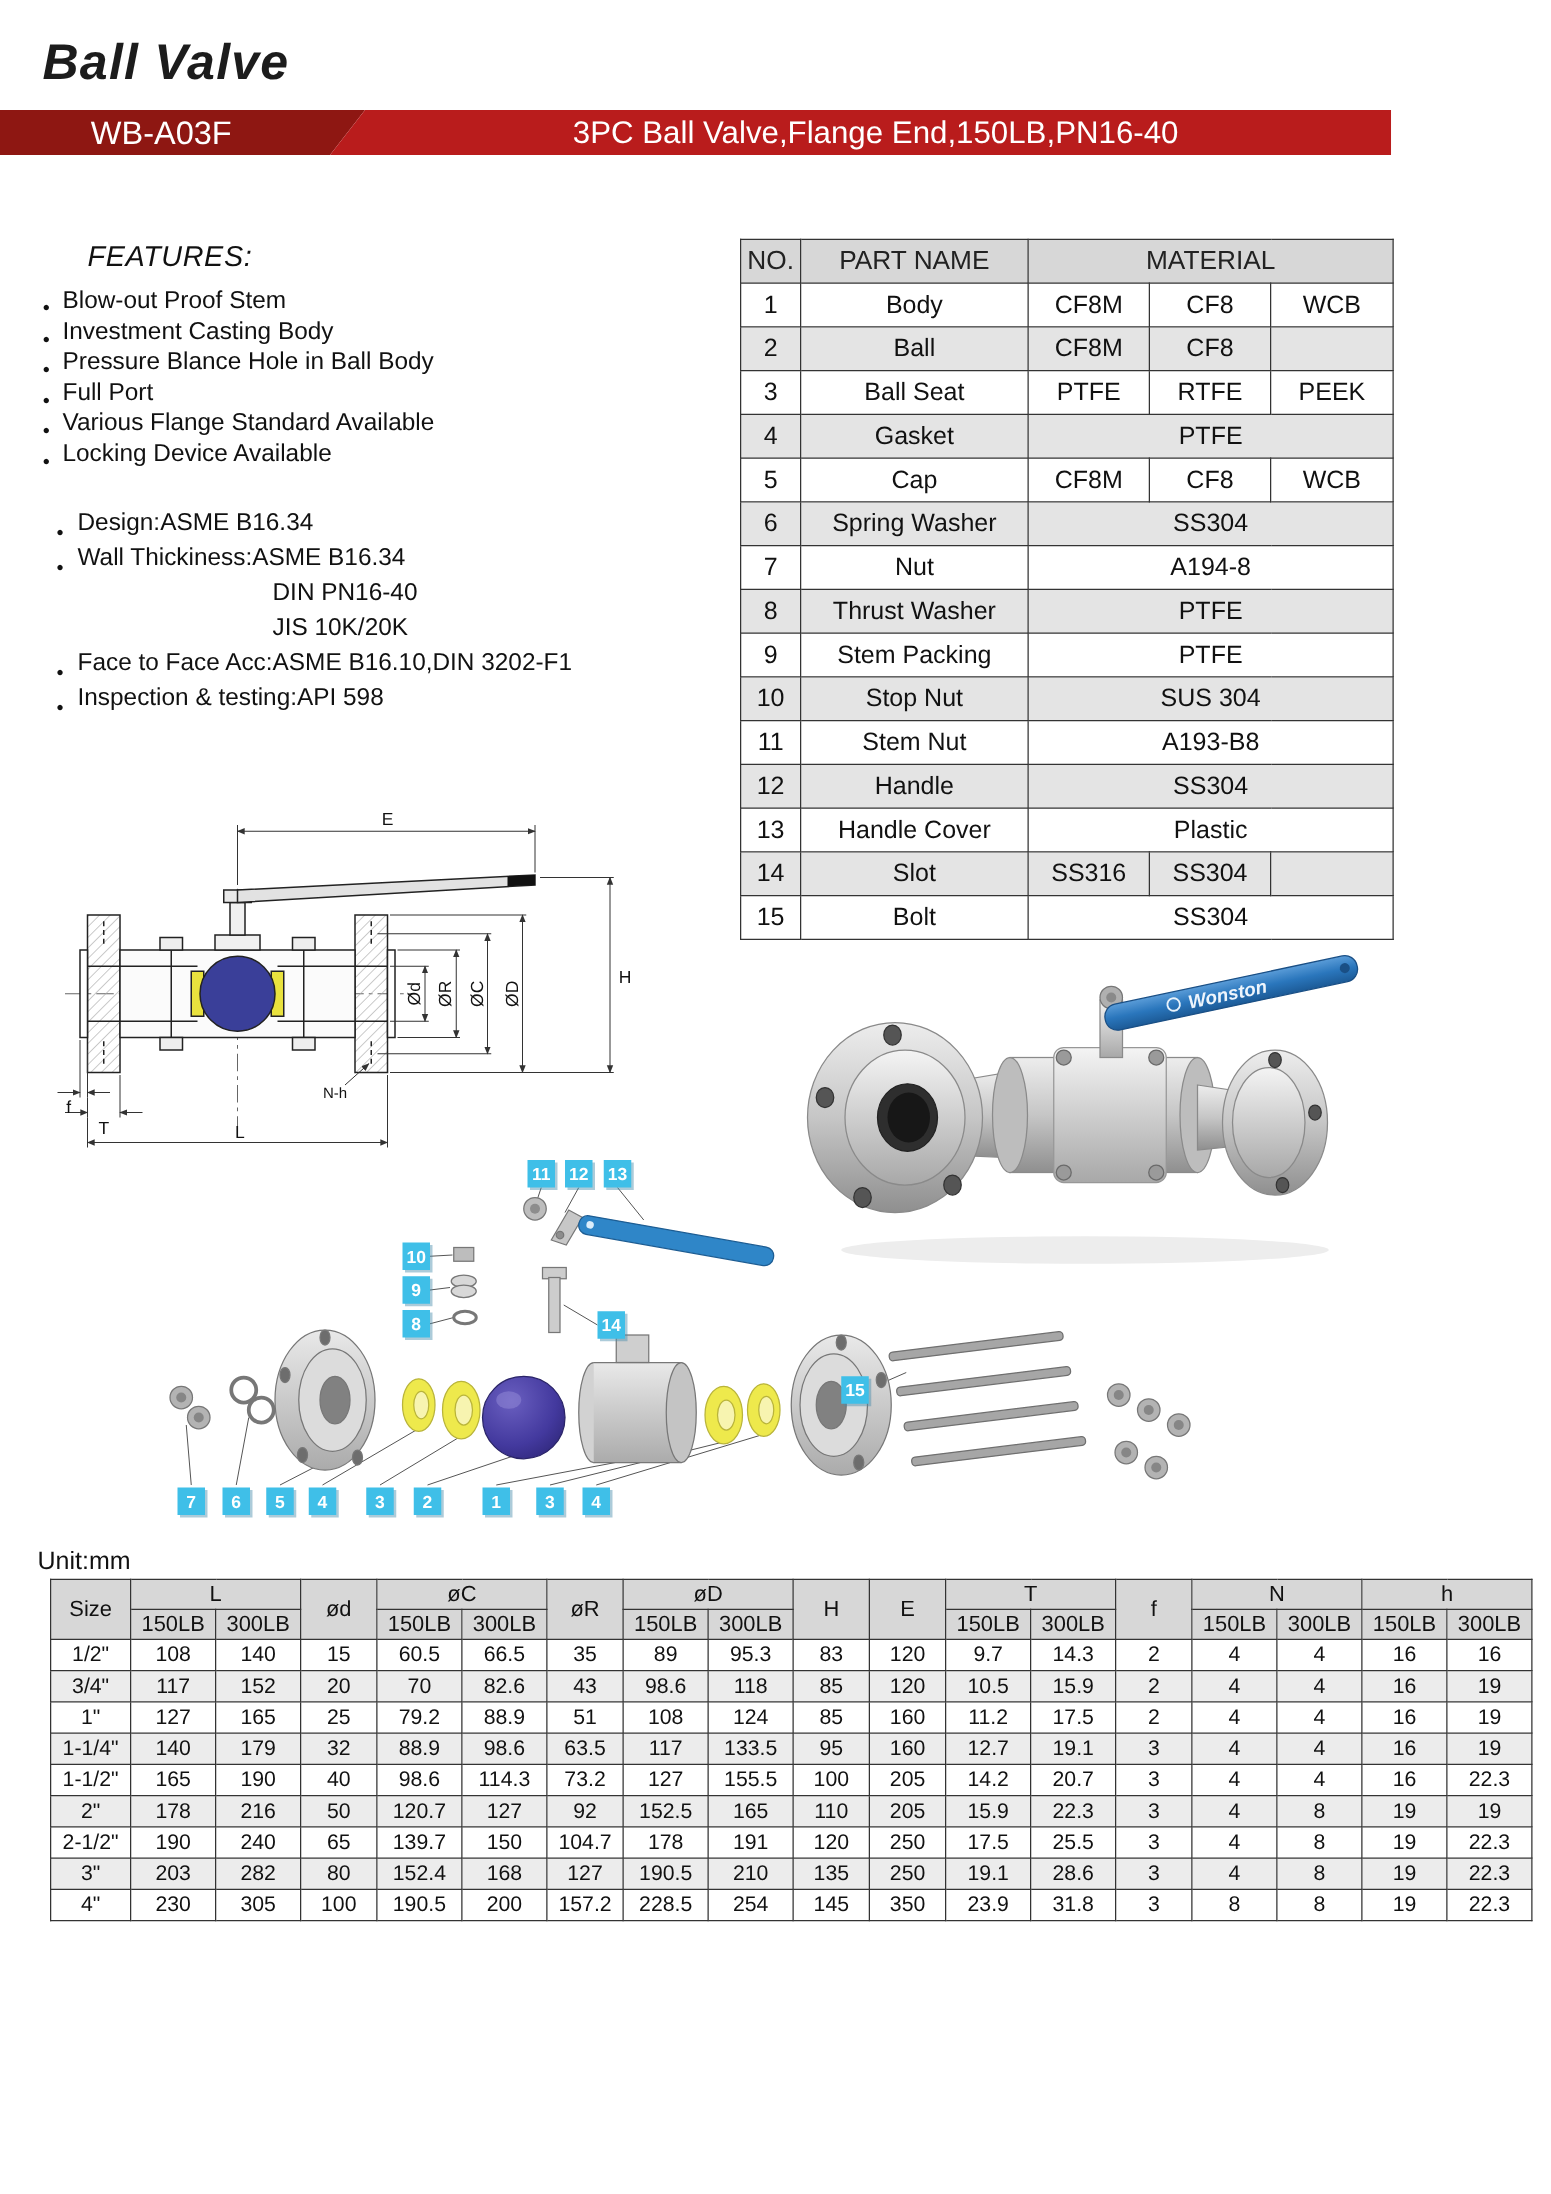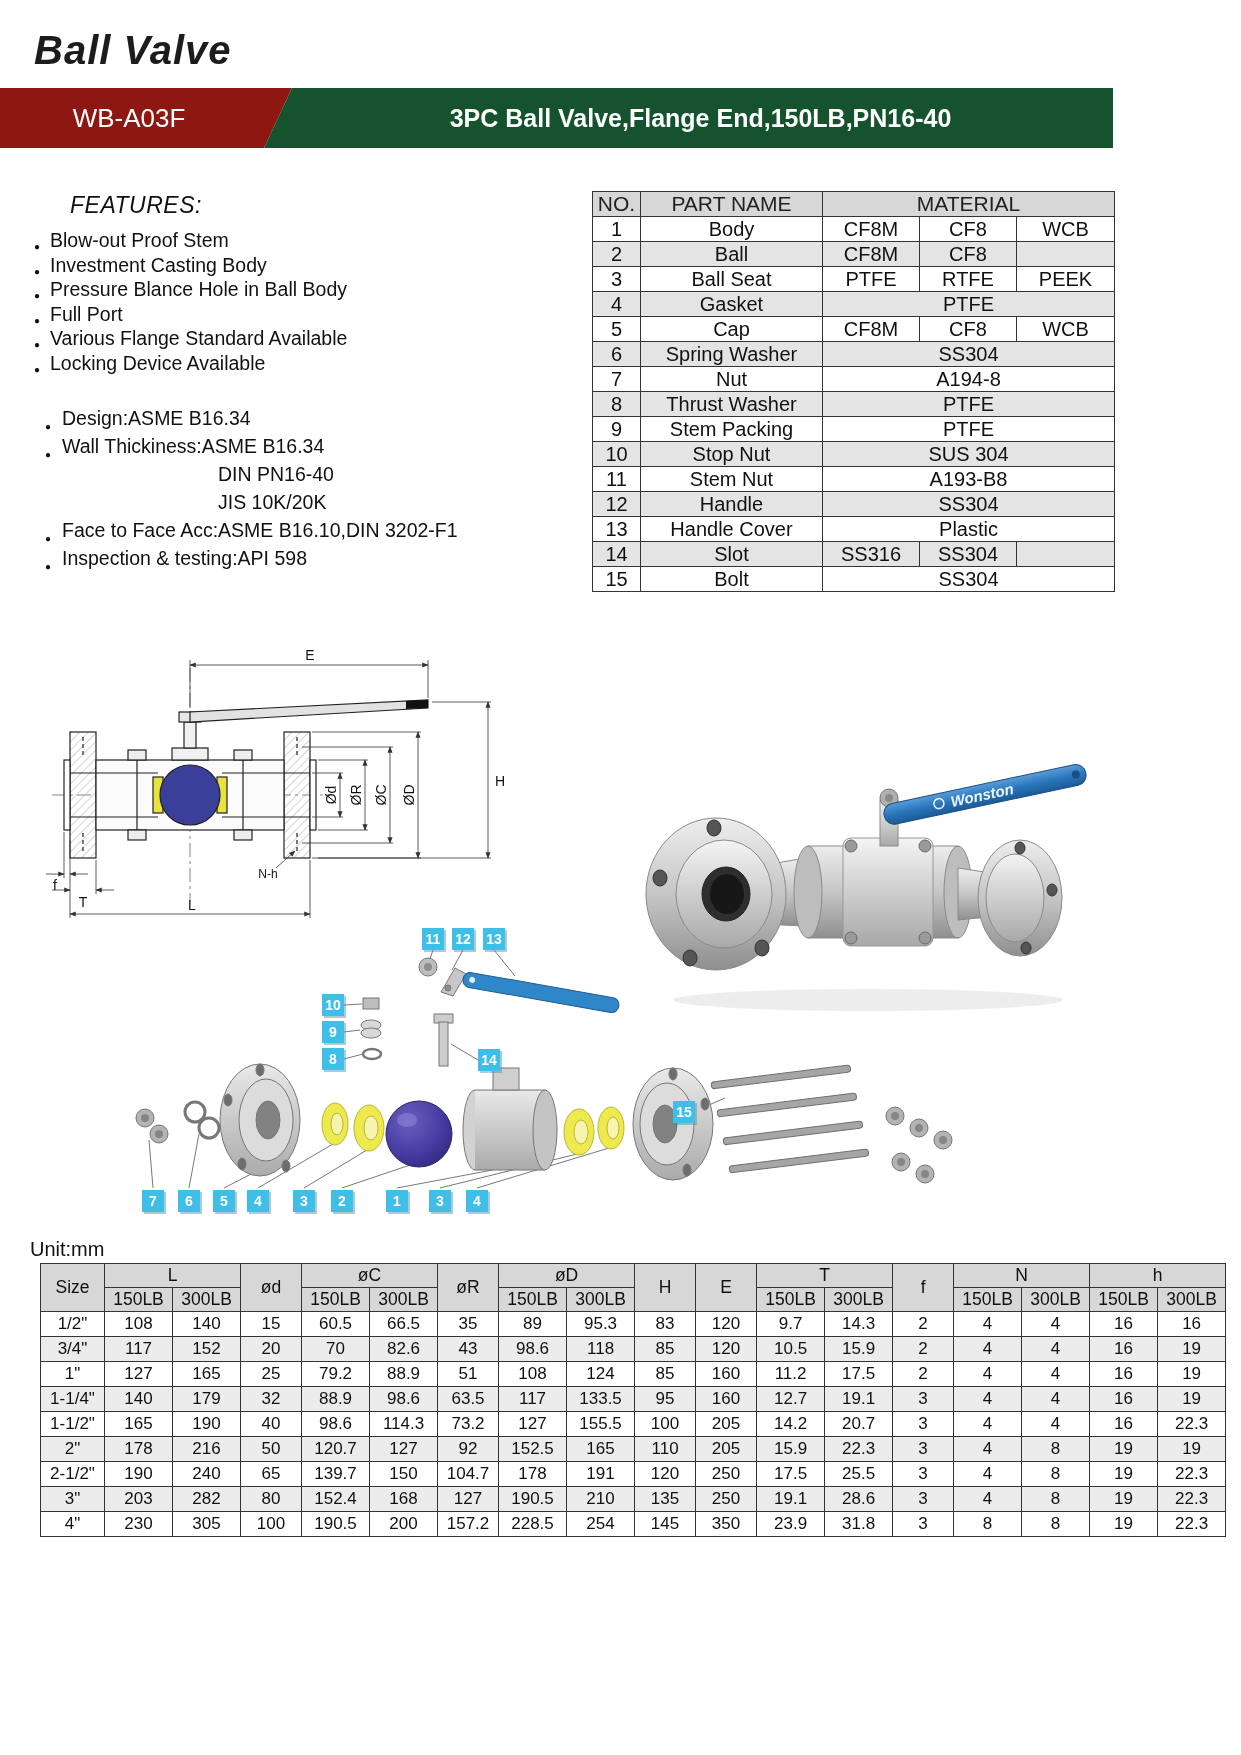--- a/index.html
+++ b/index.html
@@ -3,46 +3,46 @@
 <meta charset="utf-8">
 <style>
   * { margin:0; padding:0; box-sizing:border-box; }
   html,body { background:#ffffff; }
   .page { position:relative; width:1241px; height:1755px; background:#fff;
           font-family:"Liberation Sans", sans-serif; color:#111; overflow:hidden; }
 
   .title { position:absolute; left:34px; top:16px; font-size:40px; font-style:italic;
            font-weight:bold; letter-spacing:1px; color:#1c1c1c;margin-top:12px; }
 
-  .header-bar { position:absolute; left:0; top:88px; width:1113px; height:60px; }
+  .header-bar { position:absolute; left:0; top:88px; width:1113px; height:36px; }
   .model-box { position:absolute; left:0; top:0; width:292px; height:100%;
                background:#8e1712; clip-path:polygon(0 0,100% 0,calc(100% - 28px) 100%,0 100%);
                color:#fff; display:flex; align-items:center; justify-content:center;
                font-size:26px; padding-right:34px; }
   .subtitle-box { position:absolute; left:264px; top:0; width:849px; height:100%;
-               background:#14532d; clip-path:polygon(28px 0,100% 0,100% 100%,0 100%);
+               background:#b91c1c; clip-path:polygon(28px 0,100% 0,100% 100%,0 100%);
                color:#fff; display:flex; align-items:center; justify-content:center;
-               font-size:25px; padding-left:24px;font-weight:bold; }
+               font-size:25px; padding-left:24px; }
 
   .features { position:absolute; left:30px; top:192px; }
   .features h2, .standard h2 { font-size:23px; font-style:italic; font-weight:normal; letter-spacing:.5px;margin-left:40px; }
   .features ul { list-style:none; margin-top:9px; }
   .features li { font-size:19.5px; line-height:24.5px; padding-left:20px; position:relative; }
   .features li::before { content:"●"; position:absolute; left:4px; top:7px; font-size:10px; }
 
   .standard { position:absolute; left:30px; top:396px; }
   .standard .std-list { margin-top:8px; }
   .std-item { font-size:19.5px; line-height:28px; padding-left:32px; position:relative; }
   .std-item::before { content:"●"; position:absolute; left:15px; top:9px; font-size:10px; }
   .std-item.indent { padding-left:188px; }
   .std-item.indent::before { content:""; }
 
   .parts-table { position:absolute; left:592px; top:191px; width:522px;
                  border-collapse:collapse; table-layout:fixed; font-size:20px; }
-  .parts-table th, .parts-table td { border:1px solid #333; text-align:center; height:25px;
+  .parts-table th, .parts-table td { border:1px solid #333; text-align:center; height:35px;
                  padding:0; font-weight:normal; overflow:hidden; white-space:nowrap; }
   .parts-table thead th { background:#d7d7d7; font-size:21px; color:#222; }
   .parts-table tbody tr:nth-child(even) { background:#e4e4e4; }
 
   .drawing { position:absolute; left:40px; top:610px; width:505px; height:328px; }
   .photo { position:absolute; left:628px; top:726px; width:480px; height:294px; }
 
   .exploded { position:absolute; left:95px; top:918px; width:920px; height:338px; }
   .part-label { position:absolute; width:22px; height:22px; background:#3fbfe8; color:#fff;
                 font-size:14px; font-weight:bold; text-align:center; line-height:22px;

